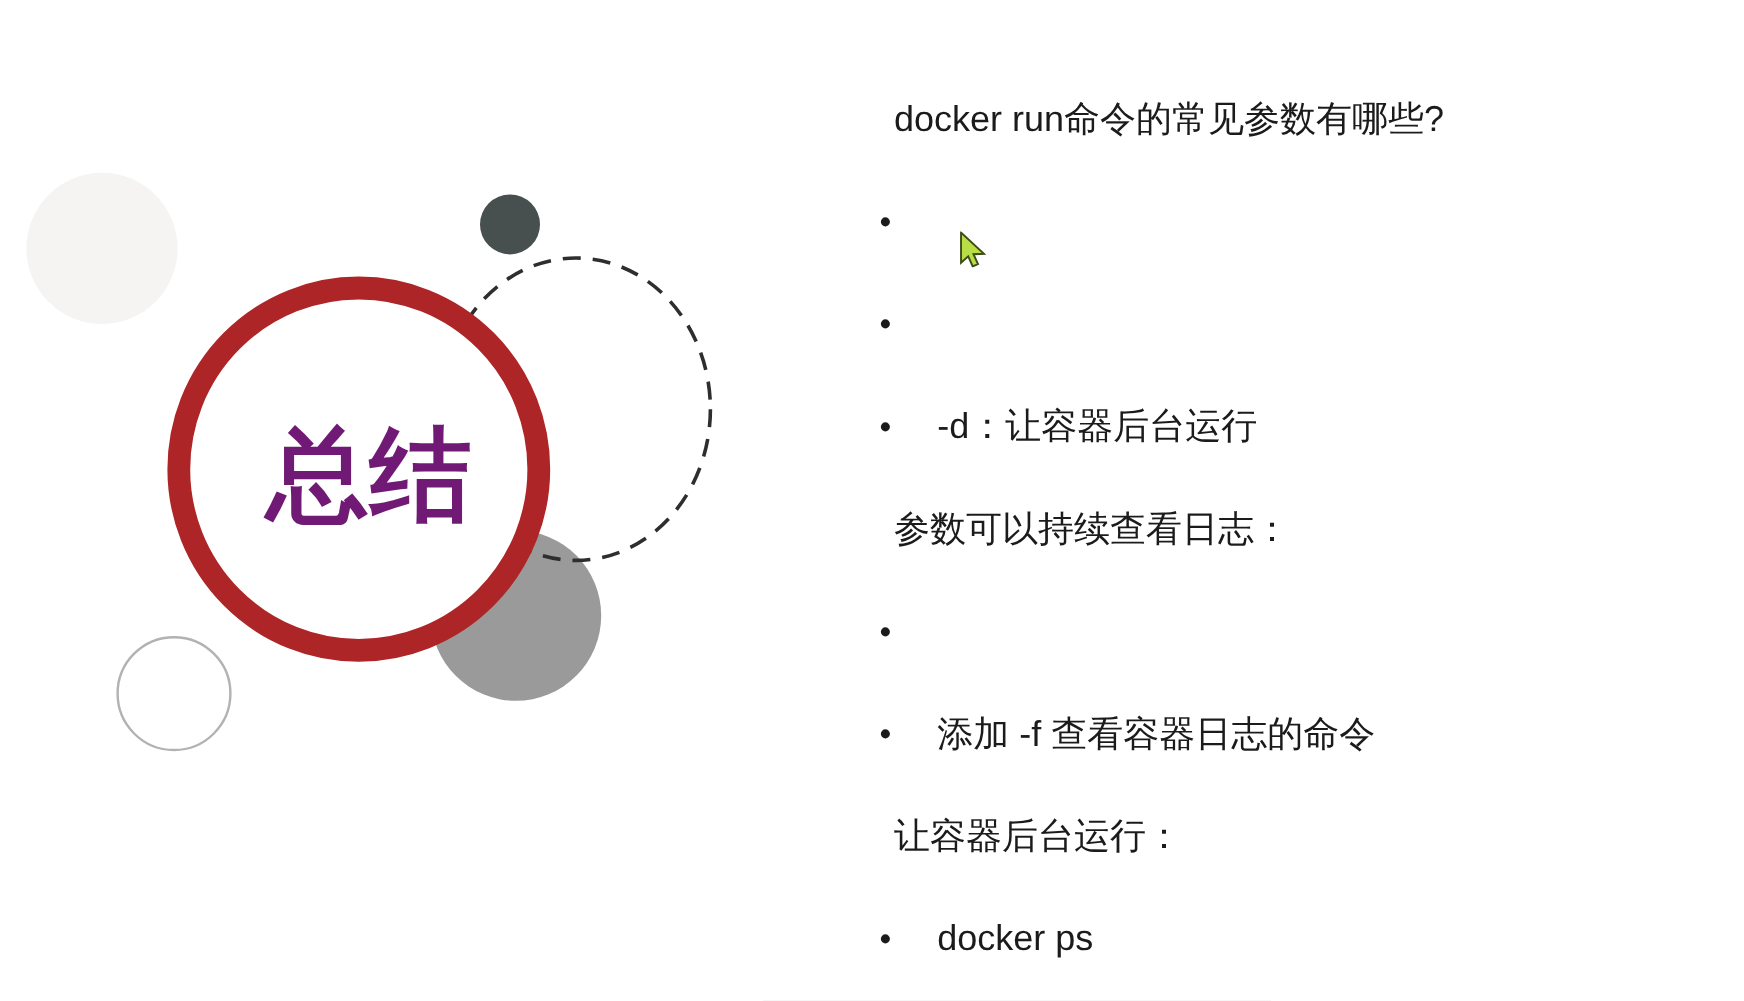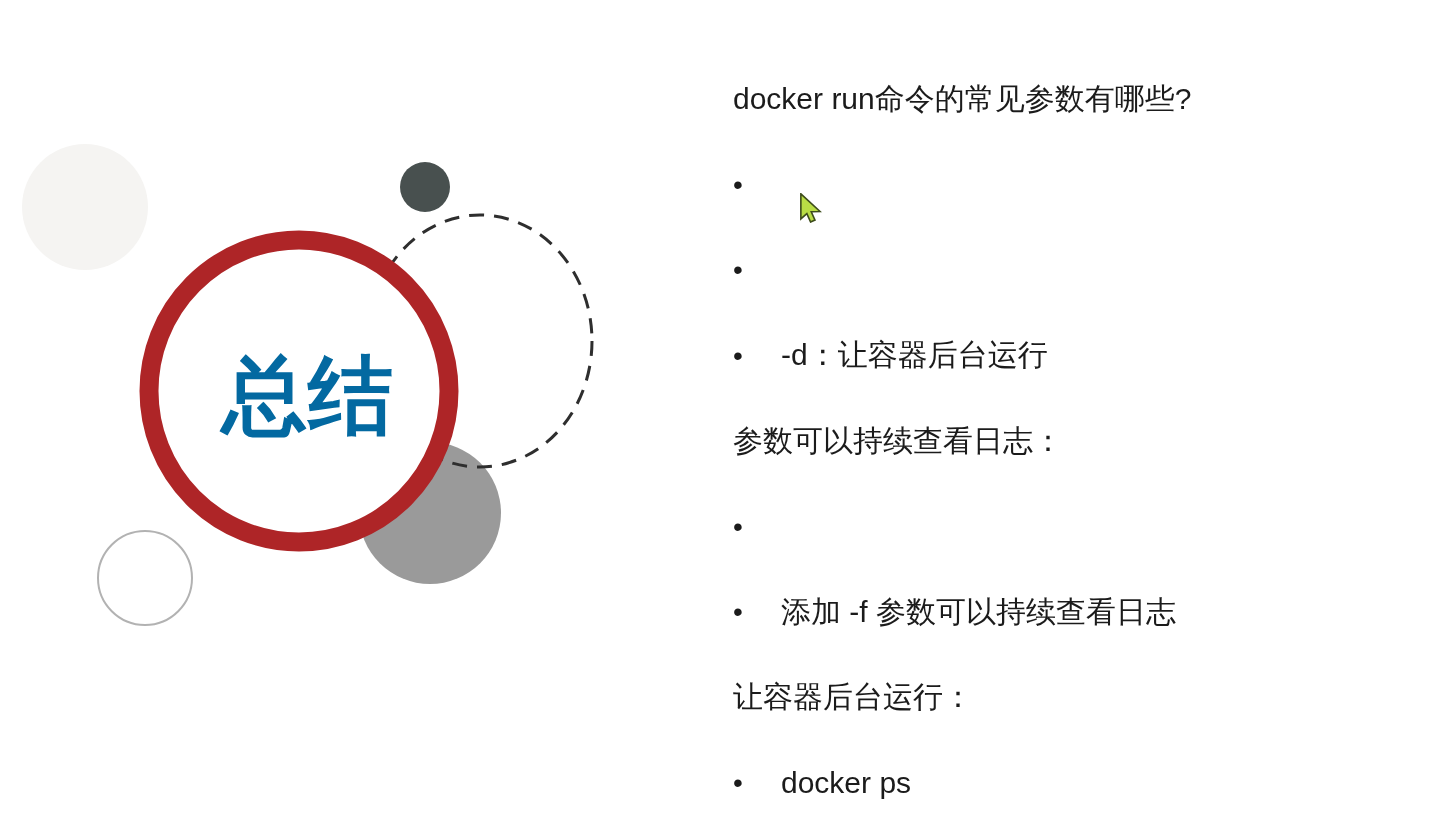--- a/index.html
+++ b/index.html
@@ -21,21 +21,21 @@
     position: absolute;
     left: 158px;
     top: 341px;
     width: 300px;
     height: 110px;
     display: flex;
     align-items: center;
     justify-content: center;
     font-size: 85px;
     font-weight: 600;
-    color: #0369a1;
+    color: #701a75;
     letter-spacing: 1px;
     white-space: nowrap;
   }
   .content {
     position: absolute;
     left: 733px;
     top: 57px;
     width: 710px;
   }
   .row {
@@ -45,21 +45,21 @@
     color: #1b1b1b;
     font-size: 30px;
     white-space: nowrap;
   }
   .row .dot {
     width: 48px;
     flex: 0 0 48px;
     font-size: 28px;
     color: #1b1b1b;
   }
-  .row.heading { font-size: 30px; }
+  .row.heading { font-size: 30px; margin-left: 12px; }
   .cursor {
     position: absolute;
     left: 800px;
     top: 193px;
     width: 22px;
     height: 30px;
   }
 </style>
 </head>
 <body>
@@ -105,21 +105,21 @@
     <div class="row heading">
       <span>参数可以持续查看日志：</span>
     </div>
 
     <div class="row">
       <span class="dot">•</span>
     </div>
 
     <div class="row">
       <span class="dot">•</span>
-      <span>添加 -f 参数可以持续查看日志</span>
+      <span>添加 -f 查看容器日志的命令</span>
     </div>
 
     <div class="row heading">
       <span>让容器后台运行：</span>
     </div>
 
     <div class="row">
       <span class="dot">•</span>
       <span>docker ps</span>
     </div>

